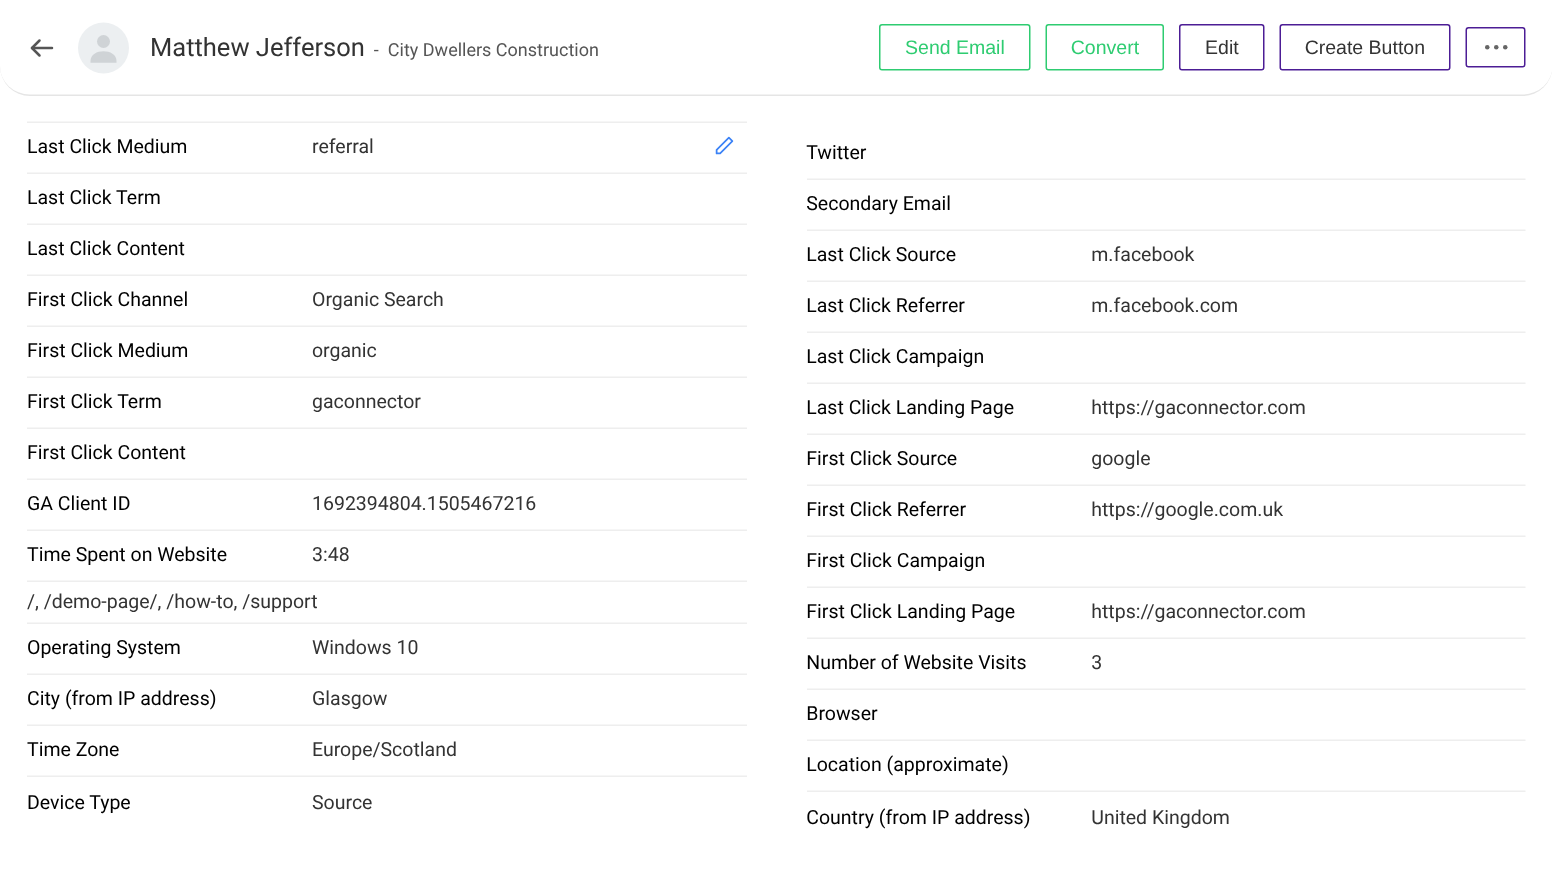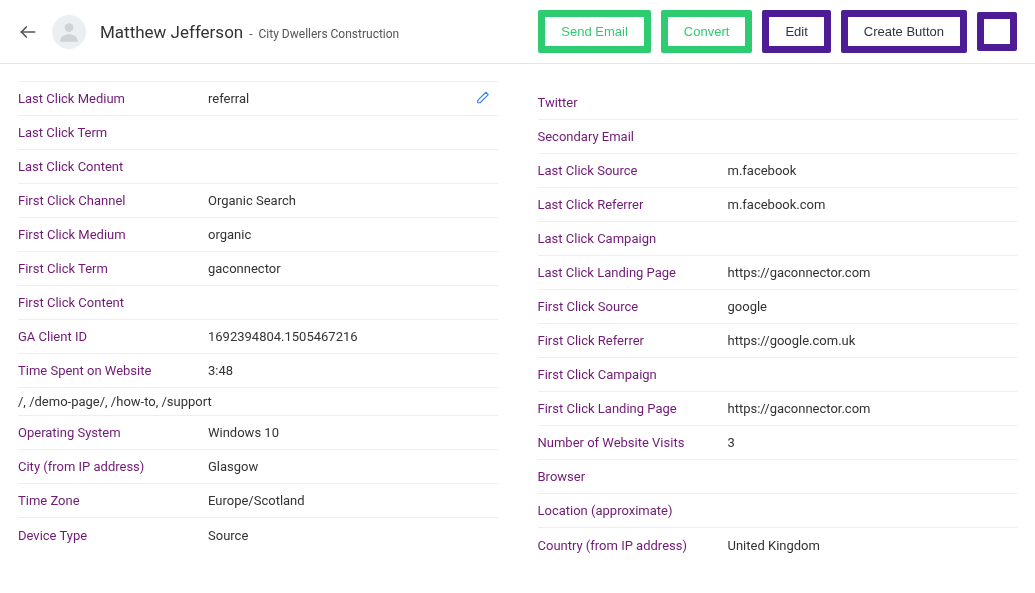--- a/index.html
+++ b/index.html
@@ -12,20 +12,21 @@
     height: 593px;
     overflow: hidden;
   }
   .header {
     display: flex;
     align-items: center;
     justify-content: space-between;
     padding: 6px 18px;
     border-bottom: 1px solid #e5e5e5;
     height: 64px;
+    border-radius: 20px;
   }
   .header-left {
     display: flex;
     align-items: center;
     gap: 14px;
   }
   .back-arrow {
     width: 20px;
     height: 20px;
     color: #555;
@@ -61,21 +62,21 @@
   .company-name {
     color: #555;
     font-size: 12px;
   }
   .header-right {
     display: flex;
     align-items: center;
     gap: 10px;
   }
   .btn {
-    border: 7px solid #4c1d95;
+    border: 1px solid #4c1d95;
     background: #fff;
     color: #333;
     padding: 7px 16px;
     font-size: 13px;
     border-radius: 2px;
     cursor: pointer;
   }
   .btn-green {
     border-color: #2ecc71;
     color: #2ecc71;
@@ -115,21 +116,21 @@
   .row {
     display: flex;
     align-items: center;
     border-bottom: 1px solid #eee;
     min-height: 34px;
     padding: 6px 0;
     position: relative;
   }
   .row-label {
     width: 190px;
-    color: #701a75;
+    color: #000000;
     font-size: 13px;
   }
   .row-value {
     flex: 1;
     color: #333;
     font-size: 13px;
   }
   .row.with-edit .edit-icon {
     position: absolute;
     right: 8px;

